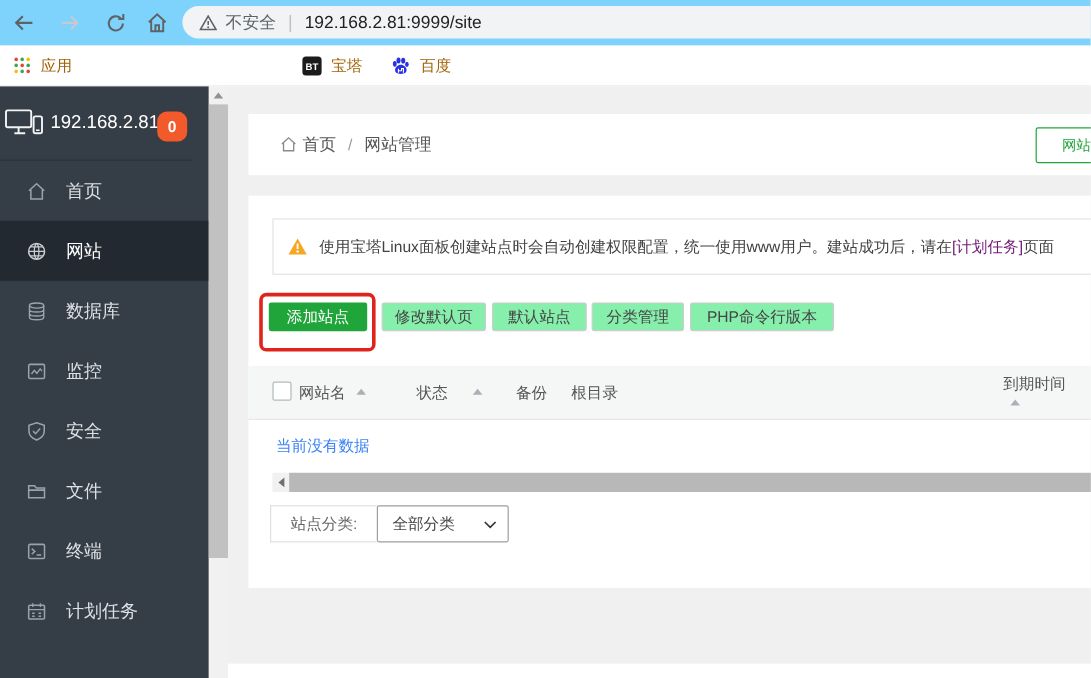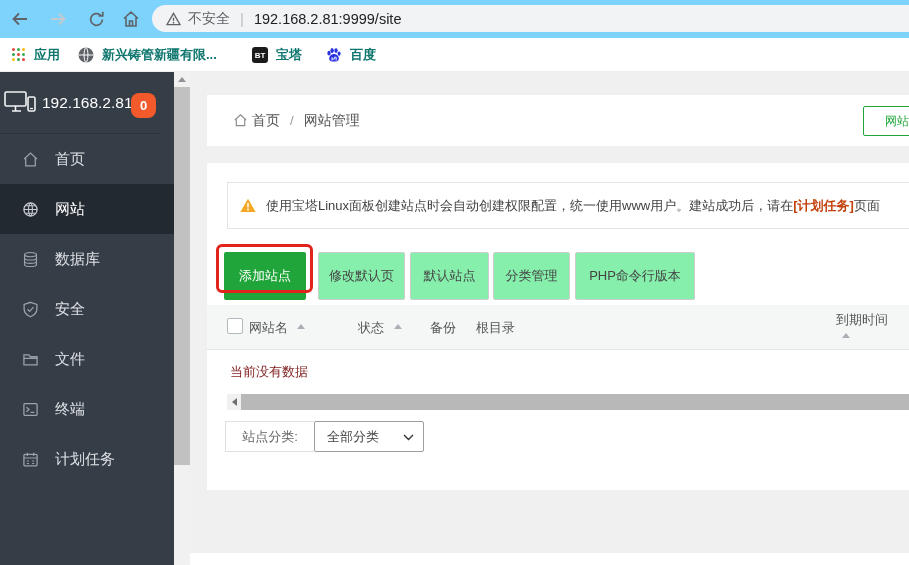--- a/index.html
+++ b/index.html
@@ -13,21 +13,21 @@
   .nav-back{left:8px;} .nav-fwd{left:46px;} .nav-refresh{left:84px;} .nav-home{left:119px;}
   .addr-bar { position:absolute; left:152px; top:5px; right:-14px; height:27px;
     background:#f1f3f4; border-radius:14px; display:flex; align-items:center; padding-left:14px; }
   .addr-sec { color:#5f6368; font-size:14px; margin-left:7px; }
   .addr-div { color:#bdc1c6; font-size:15px; margin:0 10px; }
   .addr-url { color:#202124; font-size:14.5px; }
 
   
   .bookmarks { position:absolute; left:0; top:38px; width:909px; height:34px; background:#fff; border-bottom:1px solid #ededed; }
   .bm-item { position:absolute; top:0; height:34px; display:flex; align-items:center; gap:8px; cursor:pointer; }
-  .bm-label { font-size:13px; color:#0f766e;font-weight:bold; }
+  .bm-label { font-size:13px; color:#a16207; }
   .apps-grid { width:14px; height:14px; display:grid; grid-template-columns:repeat(3,4px); grid-template-rows:repeat(3,4px); gap:1px; }
   .apps-grid i { width:3px; height:3px; border-radius:50%; }
   .bt-fav { width:16px; height:16px; background:#1b1b1b; border-radius:3px; color:#fff; font-size:8px; font-weight:bold; display:flex; align-items:center; justify-content:center; }
 
   
   .sidebar { position:absolute; left:0; top:72px; width:174px; height:493px; background:#353d46; }
   .side-head { position:absolute; left:0; top:0; width:160px; height:62px; display:flex; align-items:center; padding-left:4px; border-bottom:1px solid rgba(0,0,0,0.18); }
   .side-ip { color:#fff; font-size:15.5px; margin-left:6px; }
   .side-badge { position:absolute; right:4px; top:21px; width:25px; height:25px; background:#f2592b; border-radius:8px; color:#fff; font-size:13px; font-weight:bold; display:flex; align-items:center; justify-content:center; }
   .menu { position:absolute; left:0; top:62px; width:174px; }
@@ -53,40 +53,40 @@
   .crumb-sep { font-size:13px; color:#999; margin:0 10px; }
   .crumb-cur { font-size:14px; color:#555; }
   .site-search-btn { position:absolute; left:656px; top:11px; width:92px; height:30px; background:#fff;
     border:1px solid #20a53a; border-radius:2px; color:#20a53a; font-size:12px;
     display:flex; align-items:center; justify-content:center; cursor:pointer; white-space:nowrap; overflow:hidden; }
 
   .main-card { left:17px; top:91px; width:752px; height:327px; }
   .alert { position:absolute; left:20px; top:19px; width:770px; height:47px; border:1px solid #e3e3e3; background:#fff;
     display:flex; align-items:center; padding-left:12px; white-space:nowrap; }
   .alert-text { font-size:13px; color:#424242; margin-left:10px; }
-  .alert-link { color:#c2410c; cursor:pointer;font-weight:bold; }
-
-  .btn { position:absolute; top:89px; height:48px; border-radius:2px; font-size:13px;
+  .alert-link { color:#701a75; cursor:pointer; }
+
+  .btn { position:absolute; top:89px; height:24px; border-radius:2px; font-size:13px;
     display:flex; align-items:center; justify-content:center; cursor:pointer; white-space:nowrap; }
   .btn-primary { background:#20a53a; color:#fff; border:none; }
   .btn-plain { background:#86efac; color:#454545; border:1px solid #ccc; }
   .b0{left:17px;width:82px;} .b1{left:111px;width:87px;} .b2{left:203px;width:79px;}
   .b3{left:286px;width:77px;} .b4{left:368px;width:120px;}
   .red-box { position:absolute; left:9px; top:81px; width:97px; height:49px; border:3px solid #e0241b; border-radius:6px; pointer-events:none; }
 
   .thead { position:absolute; left:0; top:142px; width:770px; height:45px; background:#f5f6f6; border-bottom:1px solid #e7e7e7; }
   .thead .chk { position:absolute; left:20px; top:13px; width:16px; height:16px; background:#fff; border:1px solid #b2b8bd; border-radius:2px; cursor:pointer; }
   .th { position:absolute; font-size:13px; color:#565656; top:14px; }
-  .th-site{left:42px;} .th-status{left:151px;font-family:Liberation Serif, serif;} .th-backup{left:223px;} .th-root{left:269px;}
+  .th-site{left:42px;} .th-status{left:140px;font-family:Liberation Serif, serif;} .th-backup{left:223px;} .th-root{left:269px;}
   .th-expire{left:629px; top:6px;}
   .sort { position:absolute; width:0; height:0; border-left:4px solid transparent; border-right:4px solid transparent; border-bottom:5px solid #aab0b5; cursor:pointer; }
   .s-site{left:90px;top:19px;} .s-status{left:187px;top:19px;} .s-expire{left:635px;top:28px;}
 
   .empty-row { position:absolute; left:0; top:187px; width:770px; height:44px; }
-  .empty-text { position:absolute; left:23px; top:0; line-height:44px; font-size:13px; color:#7f1d1d; }
+  .empty-text { position:absolute; left:23px; top:0; line-height:44px; font-size:13px; color:#3b82f6; }
 
   .h-scroll { position:absolute; left:20px; top:231px; width:750px; height:16px; background:#f1f1f1; }
   .h-scroll .larr { position:absolute; left:0; top:0; width:14px; height:16px; display:flex; align-items:center; justify-content:center; cursor:pointer; }
   .tri-left { width:0; height:0; border-top:4px solid transparent; border-bottom:4px solid transparent; border-right:5px solid #6f6f6f; }
   .h-scroll .hthumb { position:absolute; left:14px; top:0; right:0; height:16px; background:#b8b8b8; cursor:pointer; }
 
   .filter { position:absolute; left:18px; top:258px; height:31px; display:flex; }
   .filter-label { width:89px; height:31px; border:1px solid #e0e0e0; border-right:none; background:#fff;
     font-size:13px; color:#666; display:flex; align-items:center; justify-content:center; }
   .filter-select { width:110px; height:31px; border:1px solid #9e9e9e; border-radius:2px; background:#fff;
@@ -140,29 +140,20 @@
         <i style="background:#fbbc05"></i>
       <i style="background:#34a853"></i>
         <i style="background:#ea4335"></i>
         <i style="background:#34a853"></i>
       <i style="background:#fbbc05"></i>
         <i style="background:#34a853"></i>
         <i style="background:#ea4335"></i>
     </span>
     <span class="bm-label">应用</span>
   </div>
-  <div class="bm-item" style="left:78px;">
-    <span style="display:flex;">
-      <svg width="16" height="16" viewBox="0 0 16 16">
-          <circle cx="8" cy="8" r="7.5" fill="#5f6368"></circle>
-          <path d="M.5 8h15 M8 .5c2.6 2 2.6 13 0 15 M8 .5c-2.6 2-2.6 13 0 15" fill="none" stroke="#fff" stroke-width="1"></path>
-        </svg>
-    </span>
-    <span class="bm-label">新兴铸管新疆有限...</span>
-  </div>
   <div class="bm-item" style="left:252px;">
     <span class="bt-fav">BT</span>
     <span class="bm-label">宝塔</span>
   </div>
   <div class="bm-item" style="left:326px;">
     <span style="display:flex;">
       <svg width="16" height="16" viewBox="0 0 16 16" fill="#2932e1">
           <ellipse cx="3" cy="6.2" rx="1.6" ry="2.4"></ellipse>
           <ellipse cx="6.1" cy="3.4" rx="1.7" ry="2.5"></ellipse>
           <ellipse cx="10" cy="3.6" rx="1.7" ry="2.4"></ellipse>
@@ -201,20 +192,27 @@
           <path d="M1.8 8h12.4 M8 1.8c2.4 1.8 2.4 10.6 0 12.4 M8 1.8c-2.4 1.8-2.4 10.6 0 12.4 M3 4.5h10 M3 11.5h10" fill="none" stroke="#c8cdd2" stroke-width="1"></path>
         </svg>
       <span class="mi-label">网站</span>
     </div>
     <div class="menu-item">
       <svg width="17" height="17" viewBox="0 0 16 16">
           <ellipse cx="8" cy="3.4" rx="5.6" ry="2" fill="none" stroke="#9aa2ac" stroke-width="1.1"></ellipse>
           <path d="M2.4 3.4v9.2c0 1.1 2.5 2 5.6 2s5.6-.9 5.6-2V3.4 M2.4 6.5c0 1.1 2.5 2 5.6 2s5.6-.9 5.6-2 M2.4 9.6c0 1.1 2.5 2 5.6 2s5.6-.9 5.6-2" fill="none" stroke="#9aa2ac" stroke-width="1.1"></path>
         </svg>
       <span class="mi-label">数据库</span>
+    </div>
+    <div class="menu-item">
+      <svg width="17" height="17" viewBox="0 0 16 16">
+          <rect x="1.8" y="2.5" width="12.4" height="11" rx="1" fill="none" stroke="#9aa2ac" stroke-width="1.2"></rect>
+          <path d="M4 10l2.2-2.8 2 2.3 2.6-3.5 1.4 1.8" fill="none" stroke="#9aa2ac" stroke-width="1.1"></path>
+        </svg>
+      <span class="mi-label">监控</span>
     </div>
     <div class="menu-item">
       <svg width="17" height="17" viewBox="0 0 16 16">
           <path d="M8 1.2L14 3.2v4.6c0 3.4-2.8 5.6-6 7-3.2-1.4-6-3.6-6-7V3.2Z" fill="none" stroke="#9aa2ac" stroke-width="1.2"></path>
           <path d="M5.2 7.8l2 2 3.6-4" fill="none" stroke="#9aa2ac" stroke-width="1.2"></path>
         </svg>
       <span class="mi-label">安全</span>
     </div>
     <div class="menu-item">
       <svg width="17" height="17" viewBox="0 0 16 16">

